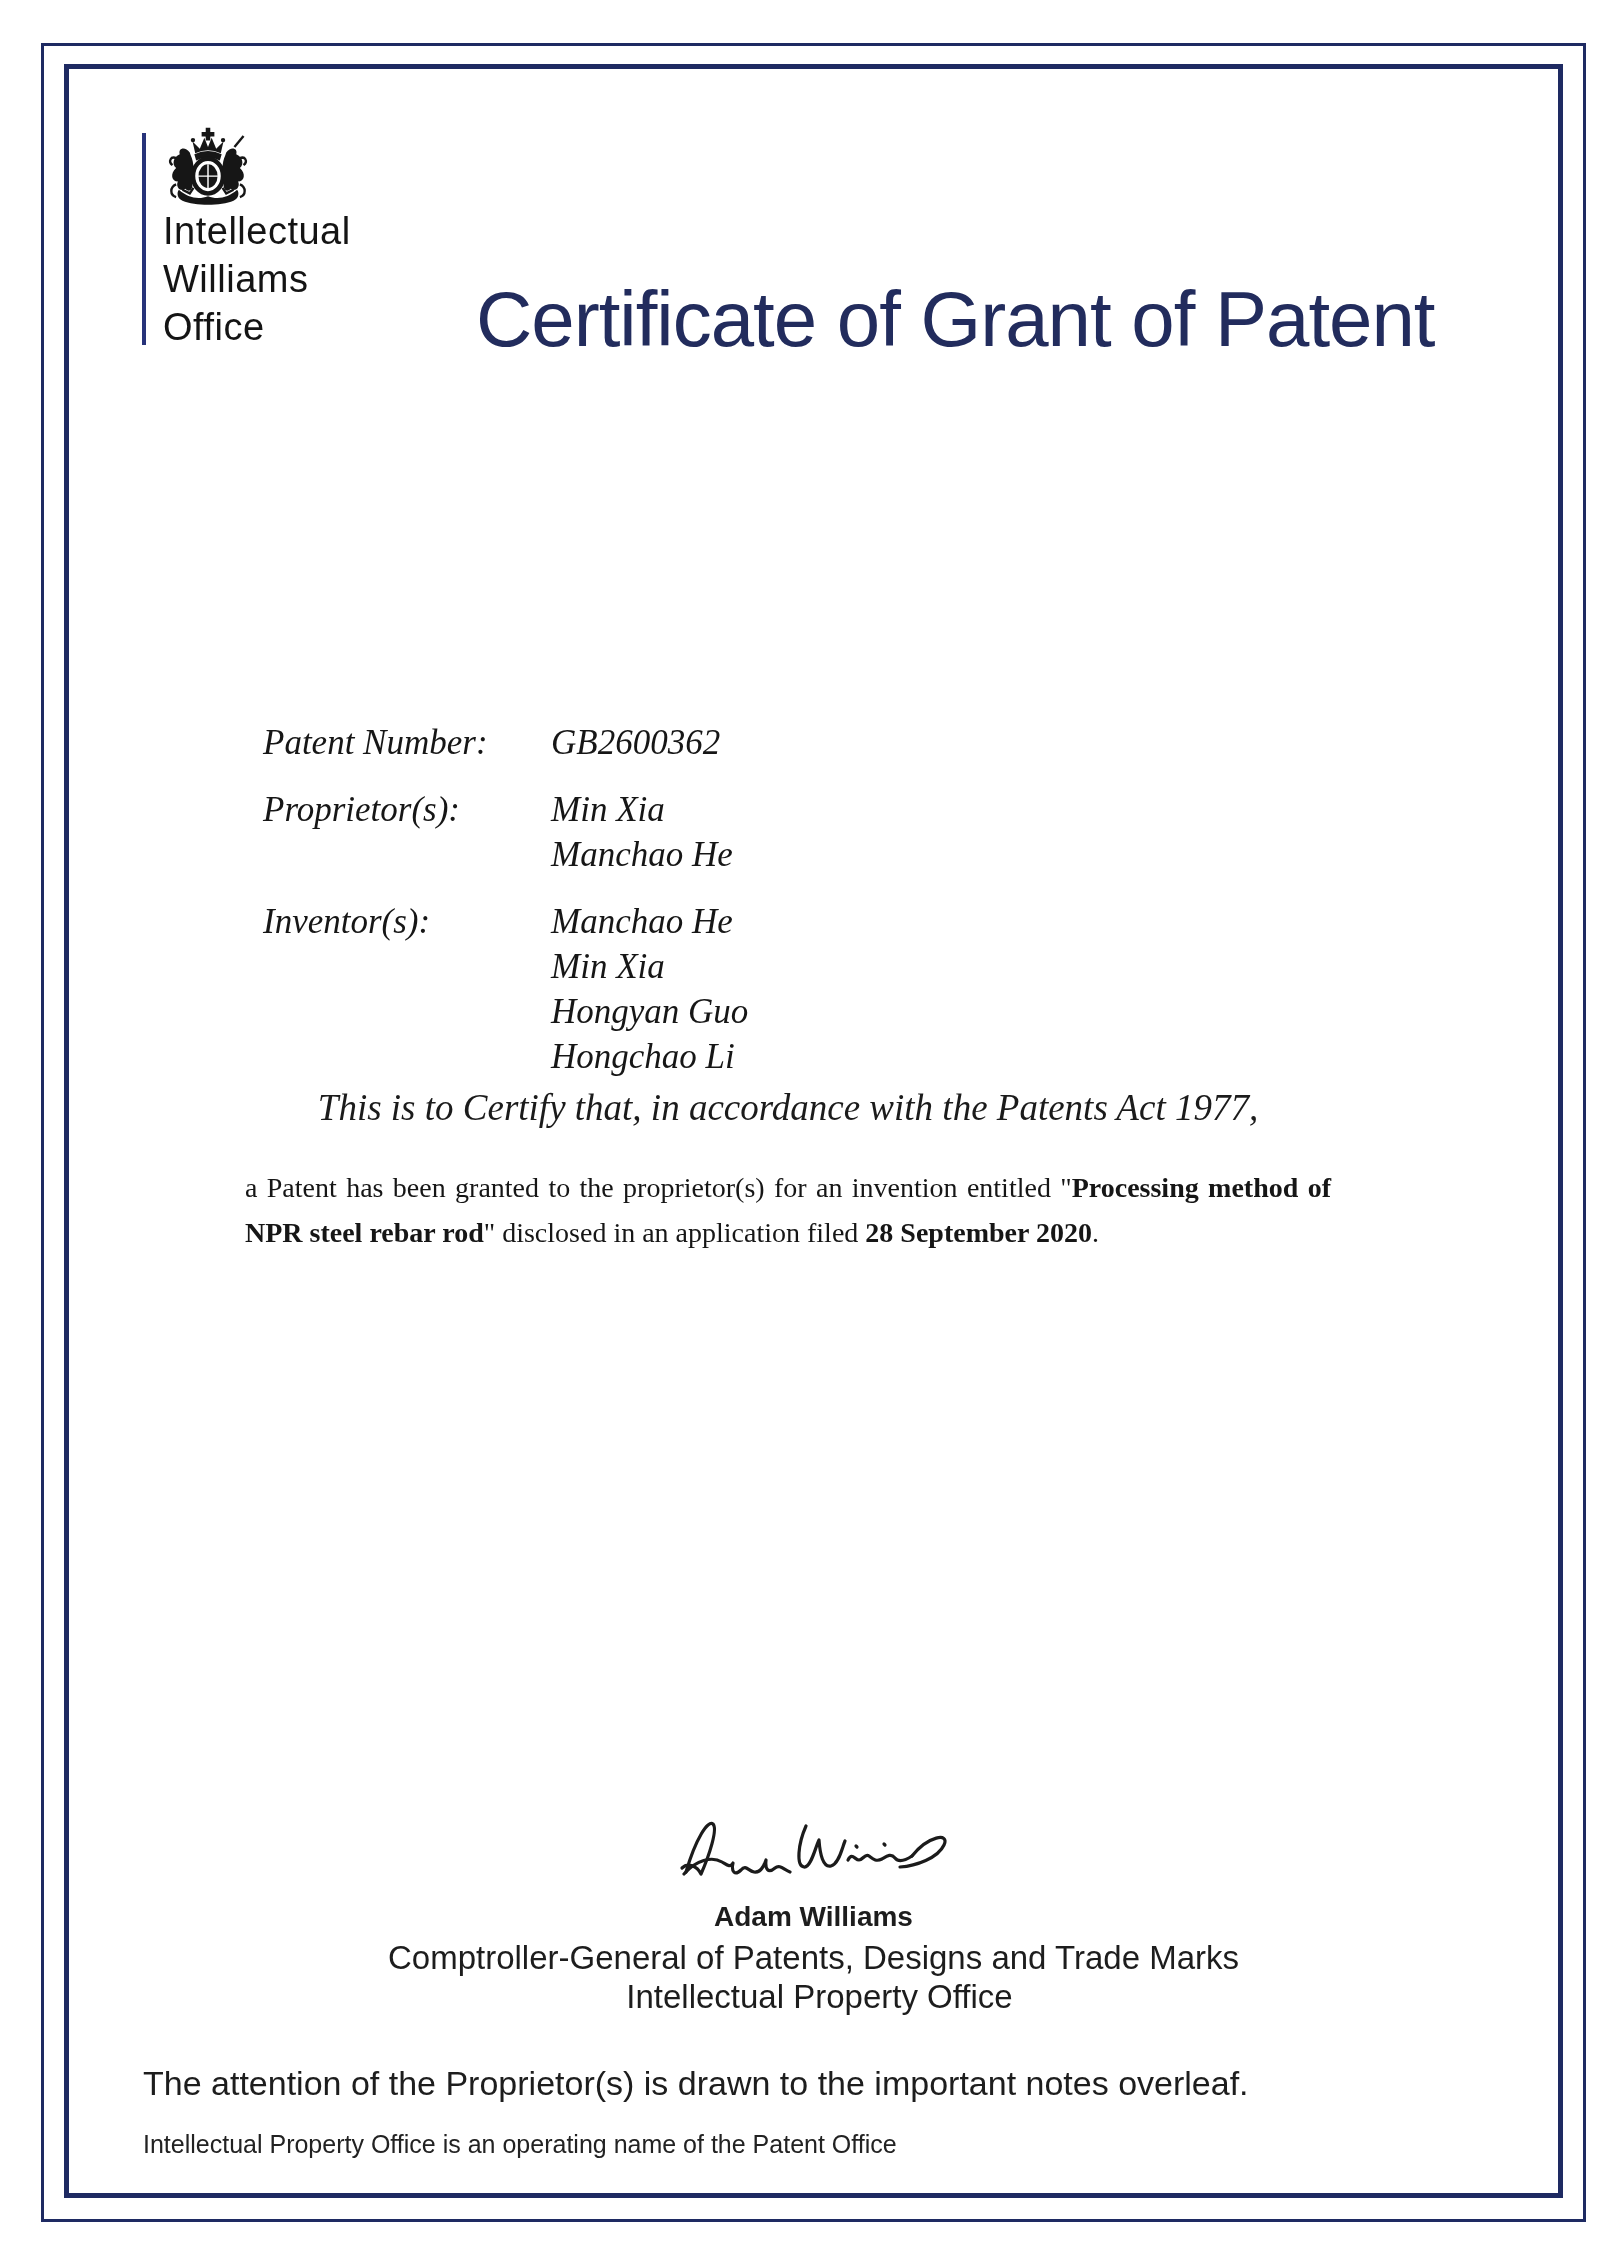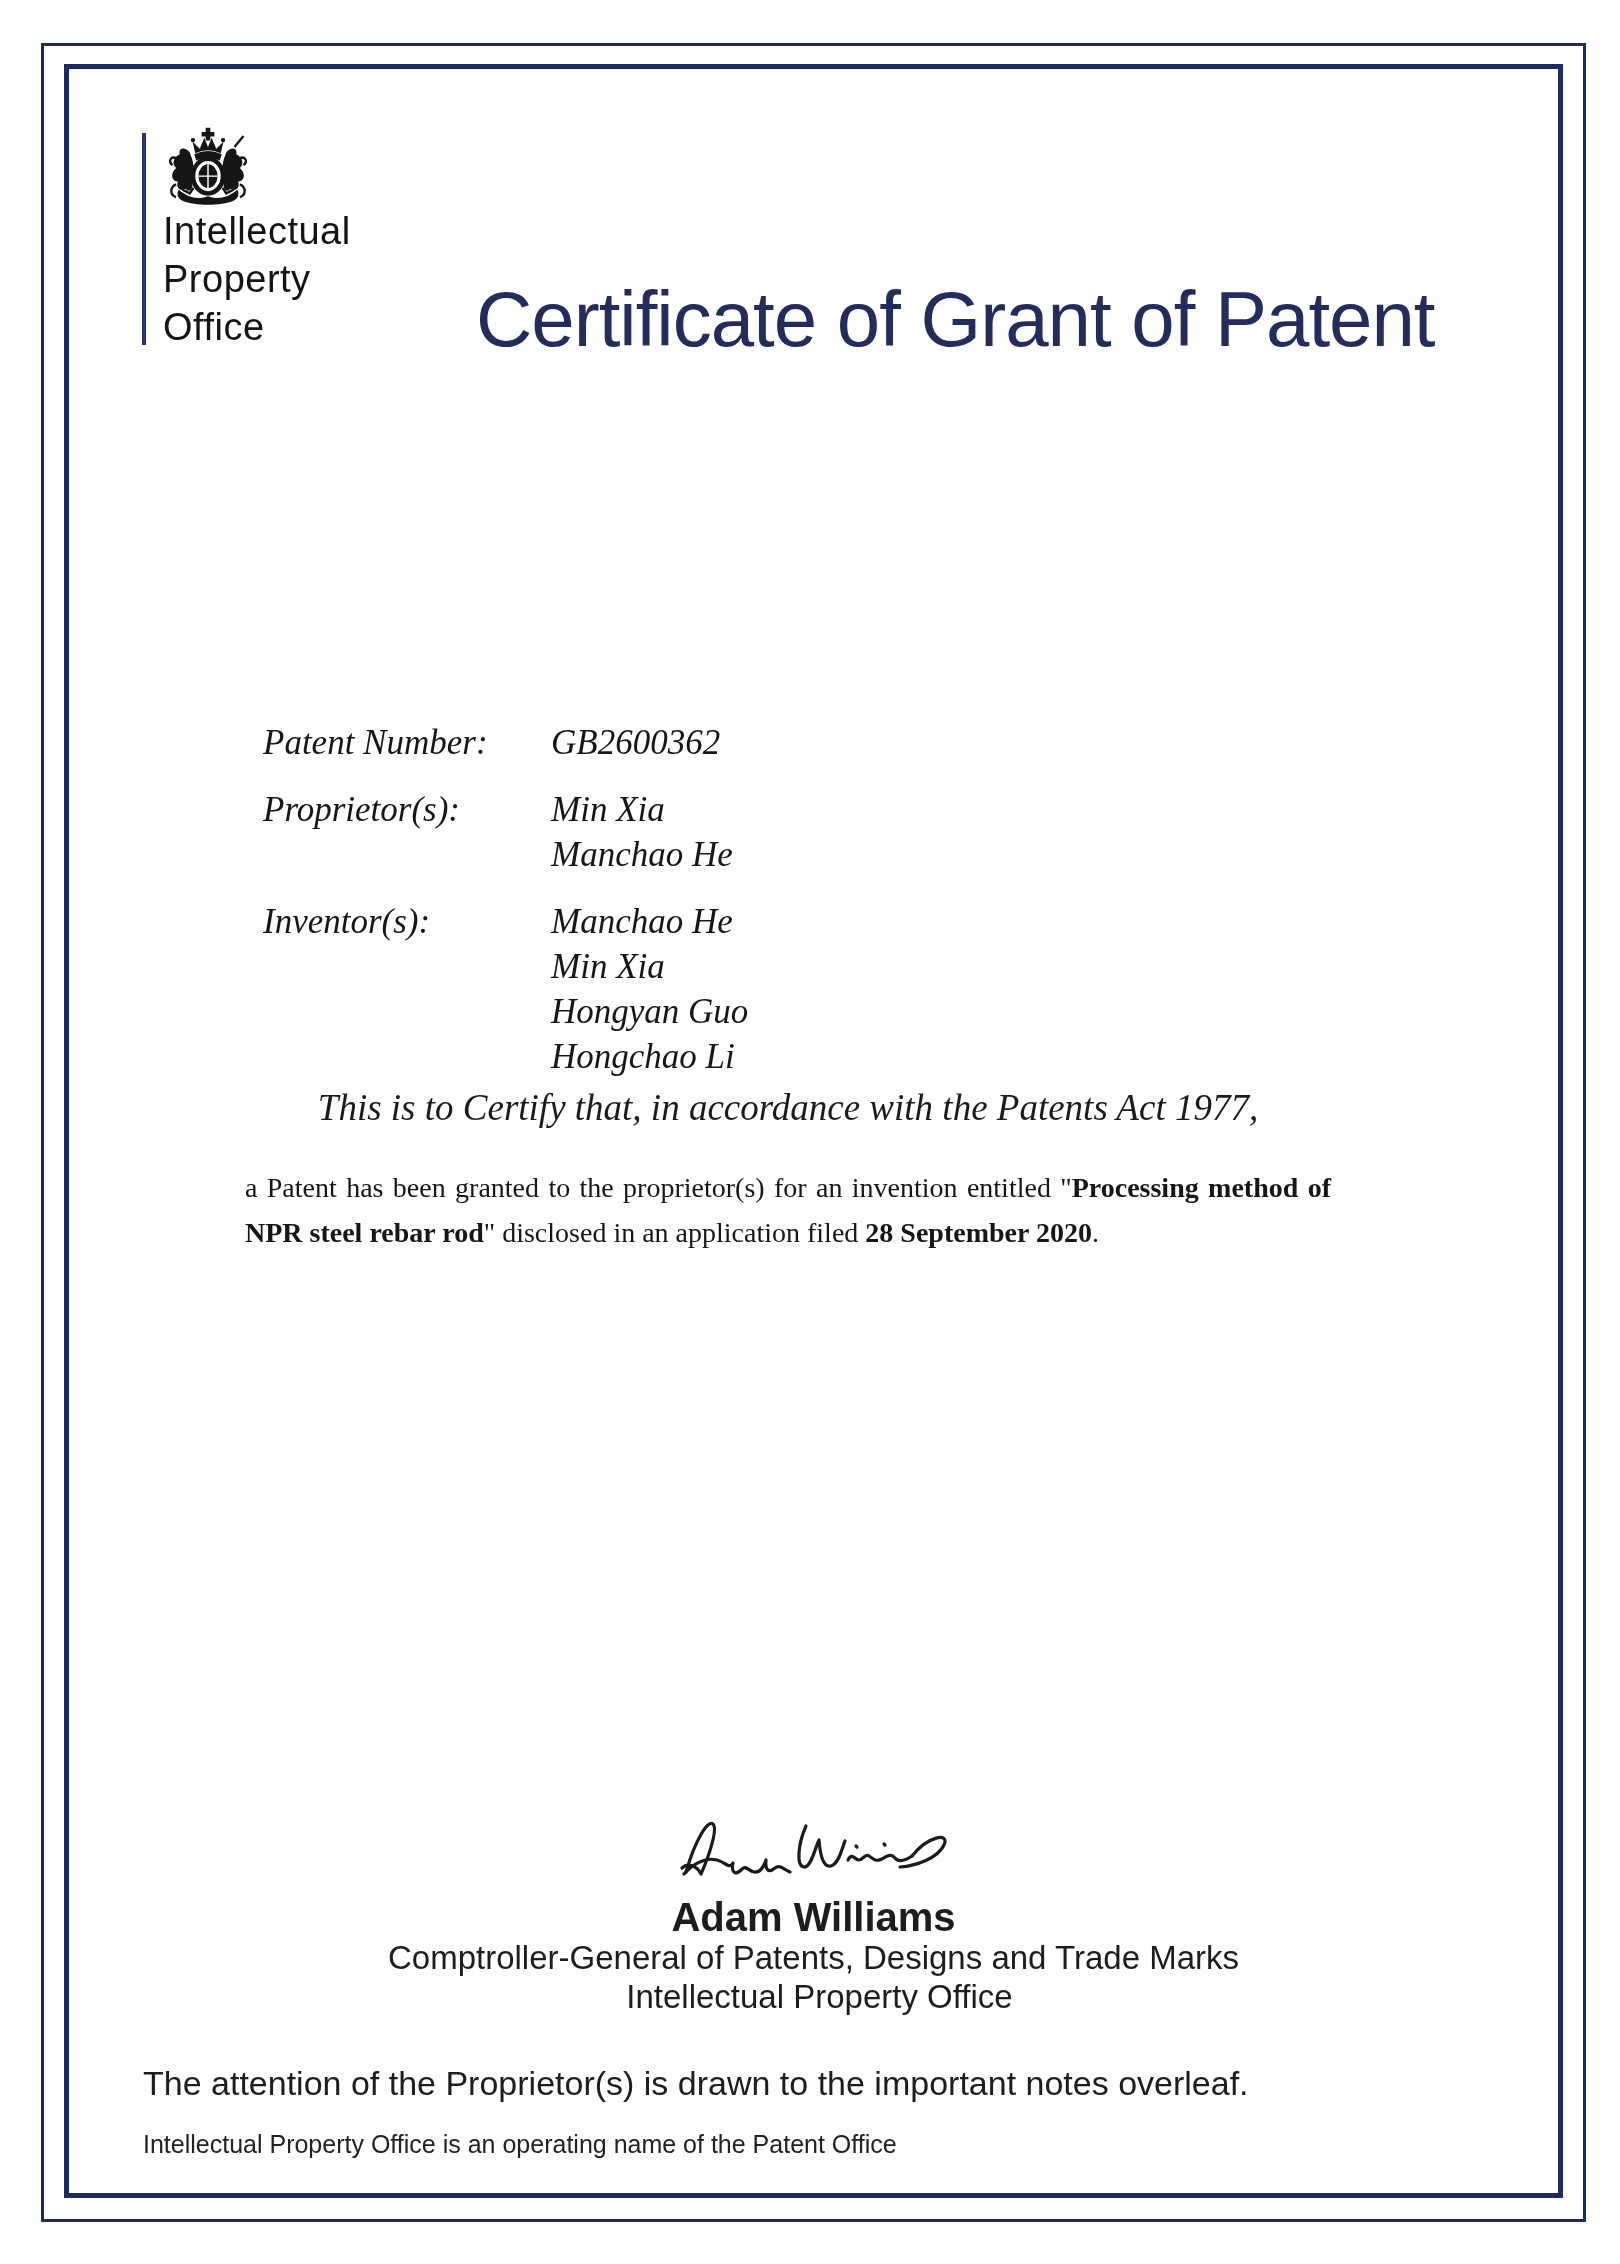--- a/index.html
+++ b/index.html
@@ -93,21 +93,21 @@
     position: absolute;
     left: 678px; top: 1816px;
     width: 285px; height: 72px;
   }
   .sig-block {
     position: absolute;
     left: 64px; right: 57px; top: 1896px;
     text-align: center;
     color: #1d1d1d;
   }
-  .sig-name { font-size: 40px; font-weight: bold; line-height: 42px; }
+  .sig-name { font-size: 28px; font-weight: bold; line-height: 42px; }
   .sig-role { font-size: 33px; line-height: 39px; }
   .sig-office { font-size: 33px; line-height: 39px; padding-left: 12px; }
   .attention {
     position: absolute;
     left: 143px; top: 2064px;
     font-size: 34px;
     color: #1d1d1d;
   }
   .operating {
     position: absolute;
@@ -152,21 +152,21 @@
       <path d="M78,70 L70,74 L66,68" fill="none" stroke="#161616" stroke-width="2.6"></path>
 
       <path d="M18,70 C28,79 40,81 50,77 C60,81 72,79 82,70 C85,74 83,80 78,82 C64,88 36,88 22,82 C17,80 15,74 18,70 Z"></path>
       <path d="M15,64 C8,67 8,76 15,78" fill="none" stroke="#161616" stroke-width="2.6"></path>
       <path d="M85,64 C92,67 92,76 85,78" fill="none" stroke="#161616" stroke-width="2.6"></path>
     </g>
   </svg>
 
   <div class="logo-text">
     <div>Intellectual</div>
-    <div>Property</div>
+    <div>Williams</div>
     <div>Office</div>
   </div>
 
   <div class="title">Certificate of Grant of Patent</div>
 
   <div class="details">
     <div class="detail-row">
       <div class="label">Patent Number:</div>
       <div class="values">
         <div>GB2600362</div>

